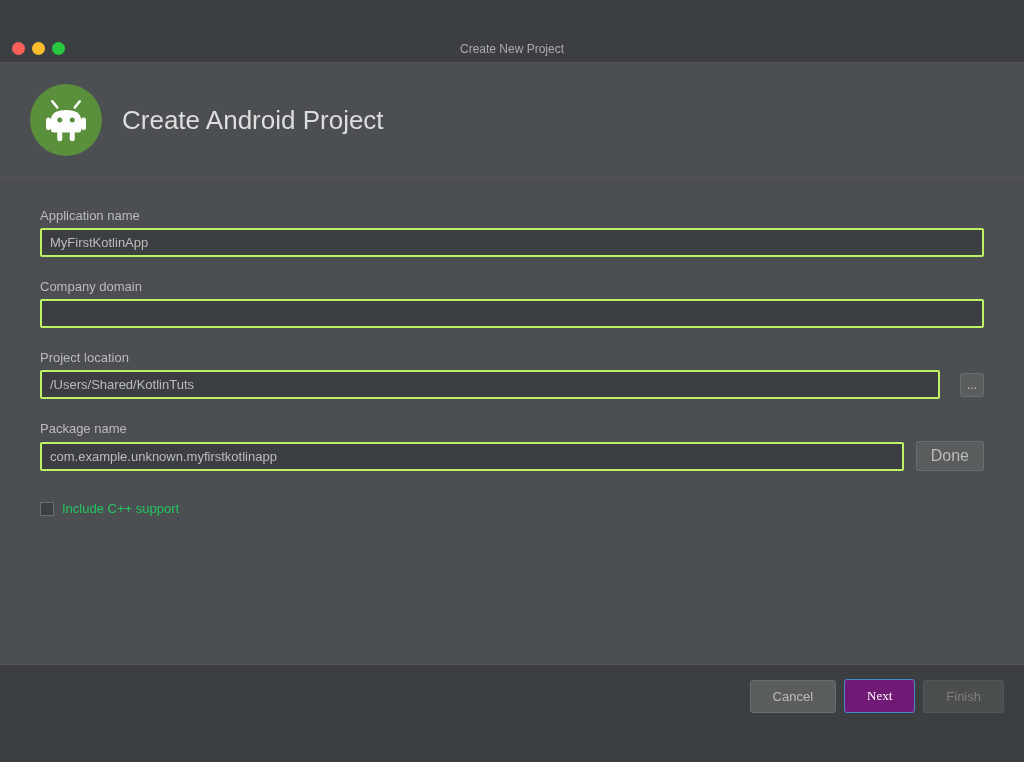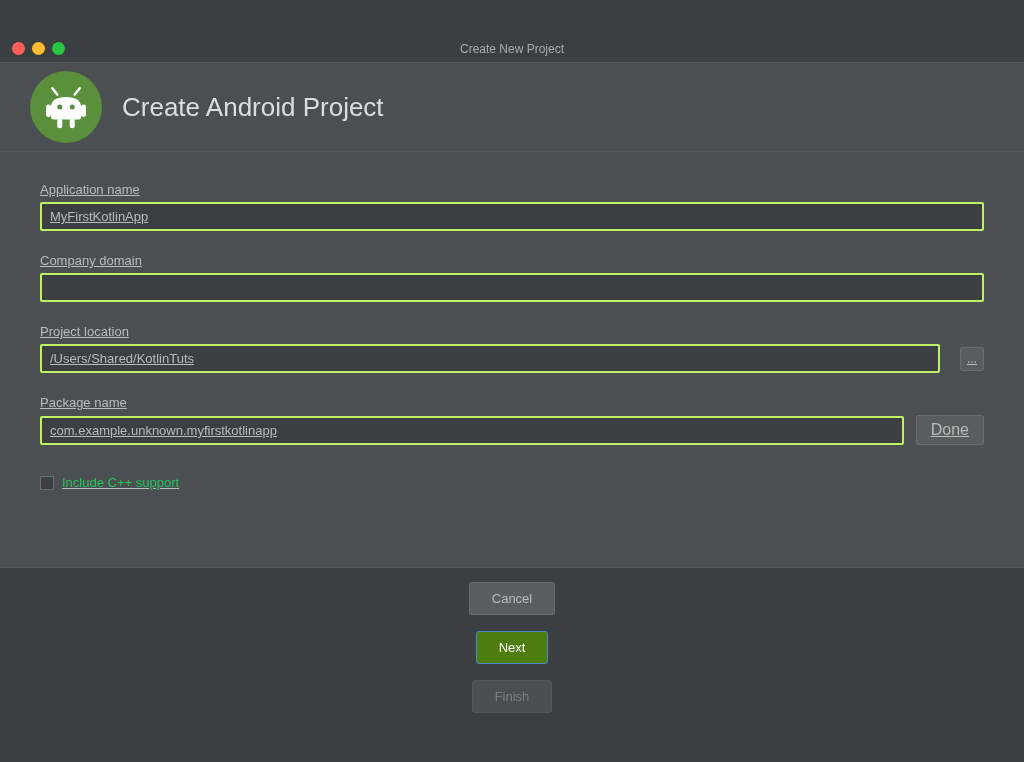--- a/index.html
+++ b/index.html
@@ -59,21 +59,21 @@
     .tb-btn.maximize { background: #28c840; }
 
     .title-bar-title {
       font-size: 12px;
       color: #aaaaaa;
     }
 
     
     .header {
       background: #4b4f52;
-      padding: 8px 30px;
+      padding: 21px 30px;
       display: flex;
       align-items: center;
       gap: 20px;
       flex-shrink: 0;
       border-bottom: 1px solid #555;
     }
 
     .android-logo {
       width: 72px;
       height: 72px;
@@ -98,21 +98,20 @@
 
     
     .content {
       flex: 1;
       background: #4b4f52;
       padding: 30px 40px;
       display: flex;
       flex-direction: column;
       gap: 22px;
       overflow-y: auto;
-      text-decoration: underline;
     }
 
     .field-group {
       display: flex;
       flex-direction: column;
       gap: 5px;
     }
 
     .field-label {
       font-size: 13px;
@@ -216,41 +215,41 @@
       color: #22c55e;
     }
 
     
     .footer {
       background: #3c3f41;
       padding: 14px 20px;
       display: flex;
       justify-content: flex-end;
       align-items: center;
-      gap: 16px;
+      gap: 8px;
       border-top: 1px solid #555;
       flex-shrink: 0;
-      flex-direction: column;
     }
 
     .footer-btn {
       background: #5a5d5e;
       border: 1px solid #6a6d6e;
       border-radius: 3px;
       color: #bbbbbb;
       font-size: 13px;
       padding: 8px 22px;
       cursor: pointer;
       font-family: inherit;
     }
 
     .footer-btn.primary {
-      background: #4d7c0f;
+      background: #701a75;
       border-color: #4a88c7;
       color: #ffffff;
+      font-family: Liberation Serif, serif;
     }
 
     .footer-btn:disabled {
       opacity: 0.5;
       cursor: default;
     }
   </style>
 </head>
 <body>
 

